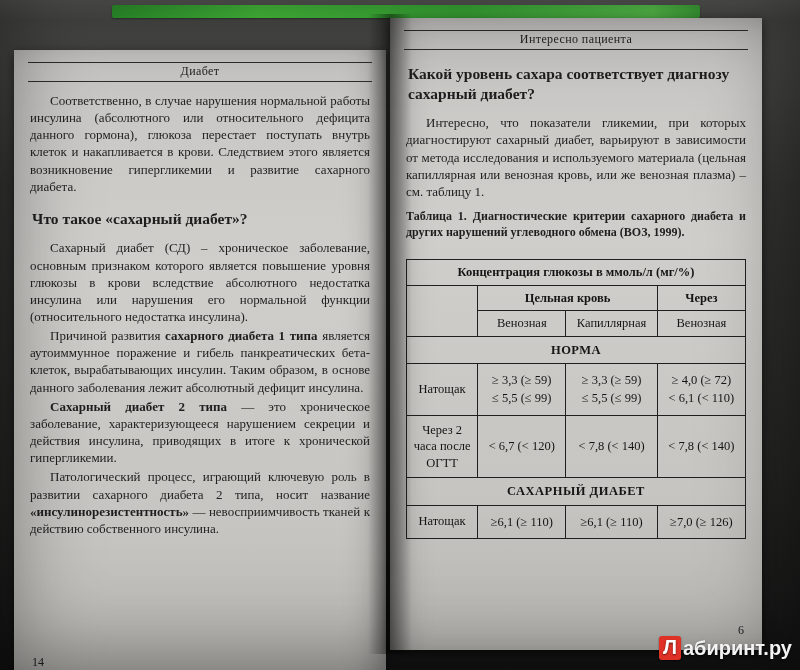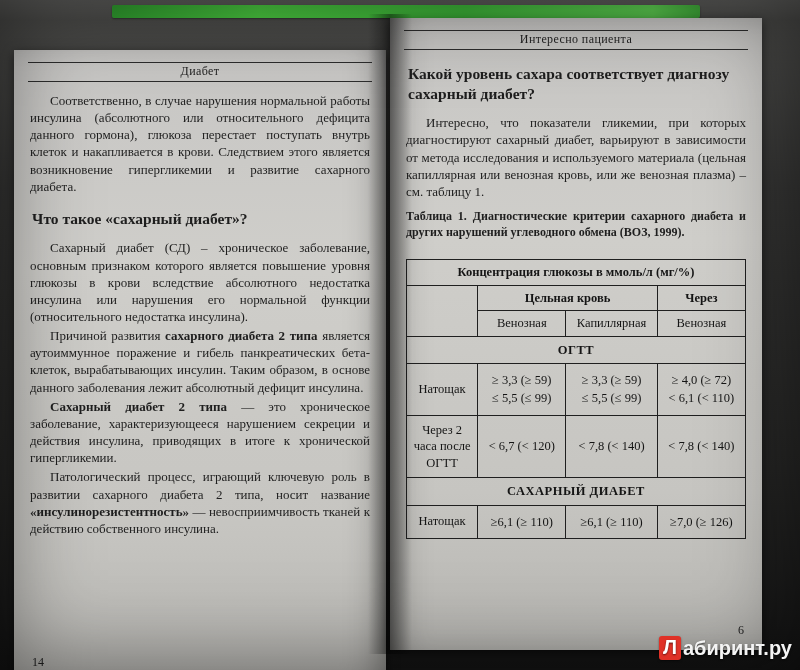--- a/index.html
+++ b/index.html
@@ -65,21 +65,21 @@
   <div class="cover-strip"></div>
 
   <div class="page page-left">
     <div class="running-head">
       <span>Диабет</span>
     </div>
     <div class="page-body">
       <p class="para indent">Соответственно, в случае нарушения нормальной работы инсулина (абсолютного или относительного дефицита данного гормона), глюкоза перестает поступать внутрь клеток и накапливается в крови. Следствием этого является возникновение гипергликемии и развитие сахарного диабета.</p>
       <h2 class="section-heading">Что такое «сахарный диабет»?</h2>
       <p class="para indent">Сахарный диабет (СД) – хроническое заболевание, основным признаком которого является повышение уровня глюкозы в крови вследствие абсолютного недостатка инсулина или нарушения его нормальной функции (относительного недостатка инсулина).</p>
-      <p class="para indent"><span>Причиной развития </span><b>сахарного диабета 2 типа</b><span> является аутоиммунное поражение и гибель панкреатических бета-клеток, вырабатывающих инсулин. Таким образом, в основе данного заболевания лежит абсолютный дефицит инсулина.</span></p>
+      <p class="para indent"><span>Причиной развития </span><b>сахарного диабета 1 типа</b><span> является аутоиммунное поражение и гибель панкреатических бета-клеток, вырабатывающих инсулин. Таким образом, в основе данного заболевания лежит абсолютный дефицит инсулина.</span></p>
       <p class="para indent"><b>Сахарный диабет 2 типа</b><span> — это хроническое заболевание, характеризующееся нарушением секреции и действия инсулина, приводящих в итоге к хронической гипергликемии.</span></p>
       <p class="para indent"><span>Патологический процесс, играющий ключевую роль в развитии сахарного диабета 2 типа, носит название </span><b>«инсулинорезистентность»</b><span> — невосприимчивость тканей к действию собственного инсулина.</span></p>
     </div>
     <div class="page-num num-left">14</div>
   </div>
 
   <div class="gutter"></div>
 
   <div class="page page-right">
     <div class="running-head">
@@ -99,21 +99,21 @@
             <td rowspan="2" class="c0"></td>
             <td colspan="2" class="hdr">Цельная кровь</td>
             <td class="hdr c3">Через</td>
           </tr>
           <tr>
             <td class="c1">Венозная</td>
             <td class="c2">Капиллярная</td>
             <td class="c3">Венозная</td>
           </tr>
           <tr>
-            <td colspan="4" class="section">ОГТТ</td>
+            <td colspan="4" class="section">НОРМА</td>
           </tr>
           <tr>
             <td class="rowlabel">Натощак</td>
             <td class="ml">≥ 3,3 (≥ 59)
 ≤ 5,5 (≤ 99)</td>
             <td class="ml">≥ 3,3 (≥ 59)
 ≤ 5,5 (≤ 99)</td>
             <td class="ml">≥ 4,0 (≥ 72)
 &lt; 6,1 (&lt; 110)</td>
           </tr>

